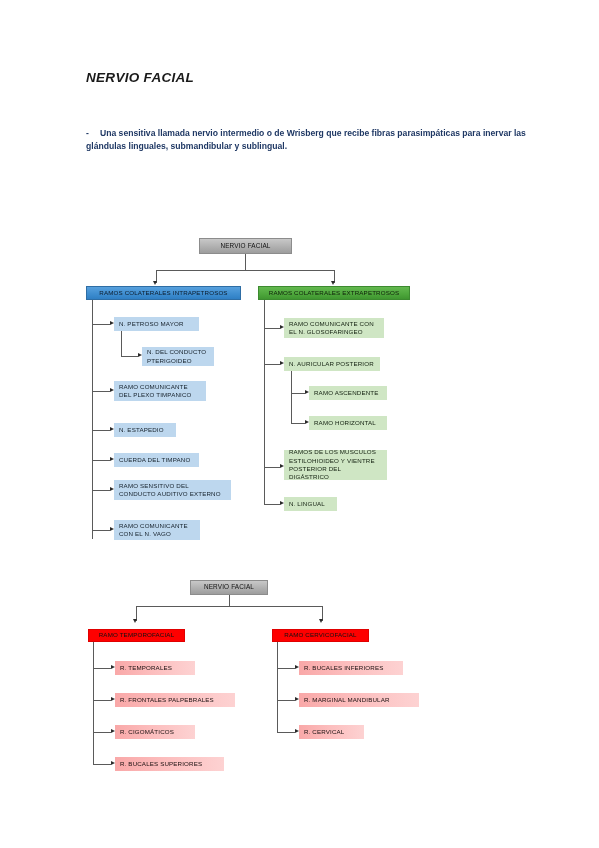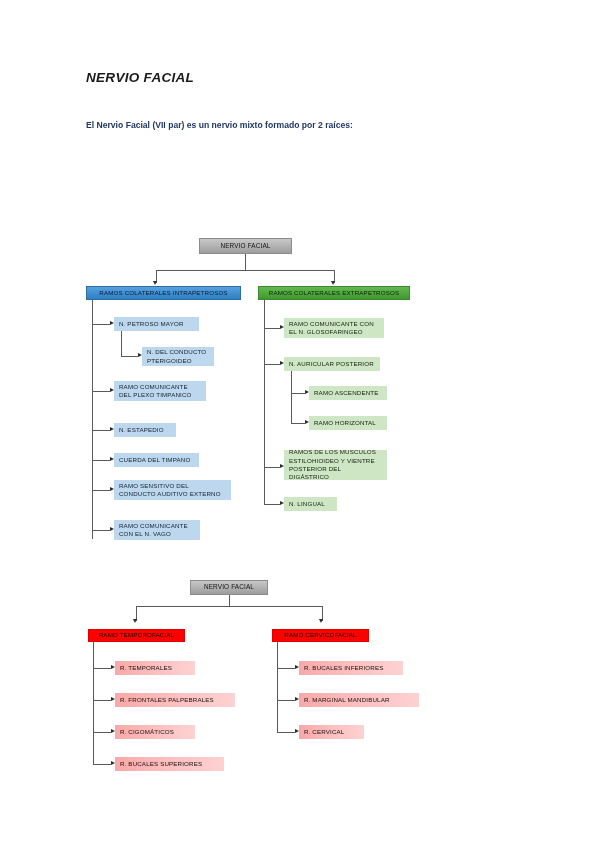--- a/index.html
+++ b/index.html
@@ -132,22 +132,22 @@
   }
 </style>
 </head>
 <body>
 
 <div class="page">
 
   <div class="doc-title">NERVIO FACIAL</div>
 
   <div class="intro">
-    <p>El Nervio Facial (VII par) es un nervio mixto formado por 2 raíces:</p>
     <div class="spacer"></div>
+    <p class="bullet-row"><span class="bullet-mark">-</span><span style="display:inline">Una sensitiva llamada nervio intermedio o de Wrisberg que recibe fibras parasimpáticas para inervar las glándulas linguales, submandibular y sublingual.</span></p>
   </div>
 
   <div class="chart">
 
     <div class="node n-root" style="left:199px; top:238px; width:93px; height:16px;">
       <span>NERVIO FACIAL</span>
     </div>
 
     <div class="ln ln-v" style="left:245px; top:254px; height:16px;"></div>
     <div class="ln ln-h" style="left:156px; top:270px; width:178px;"></div>

